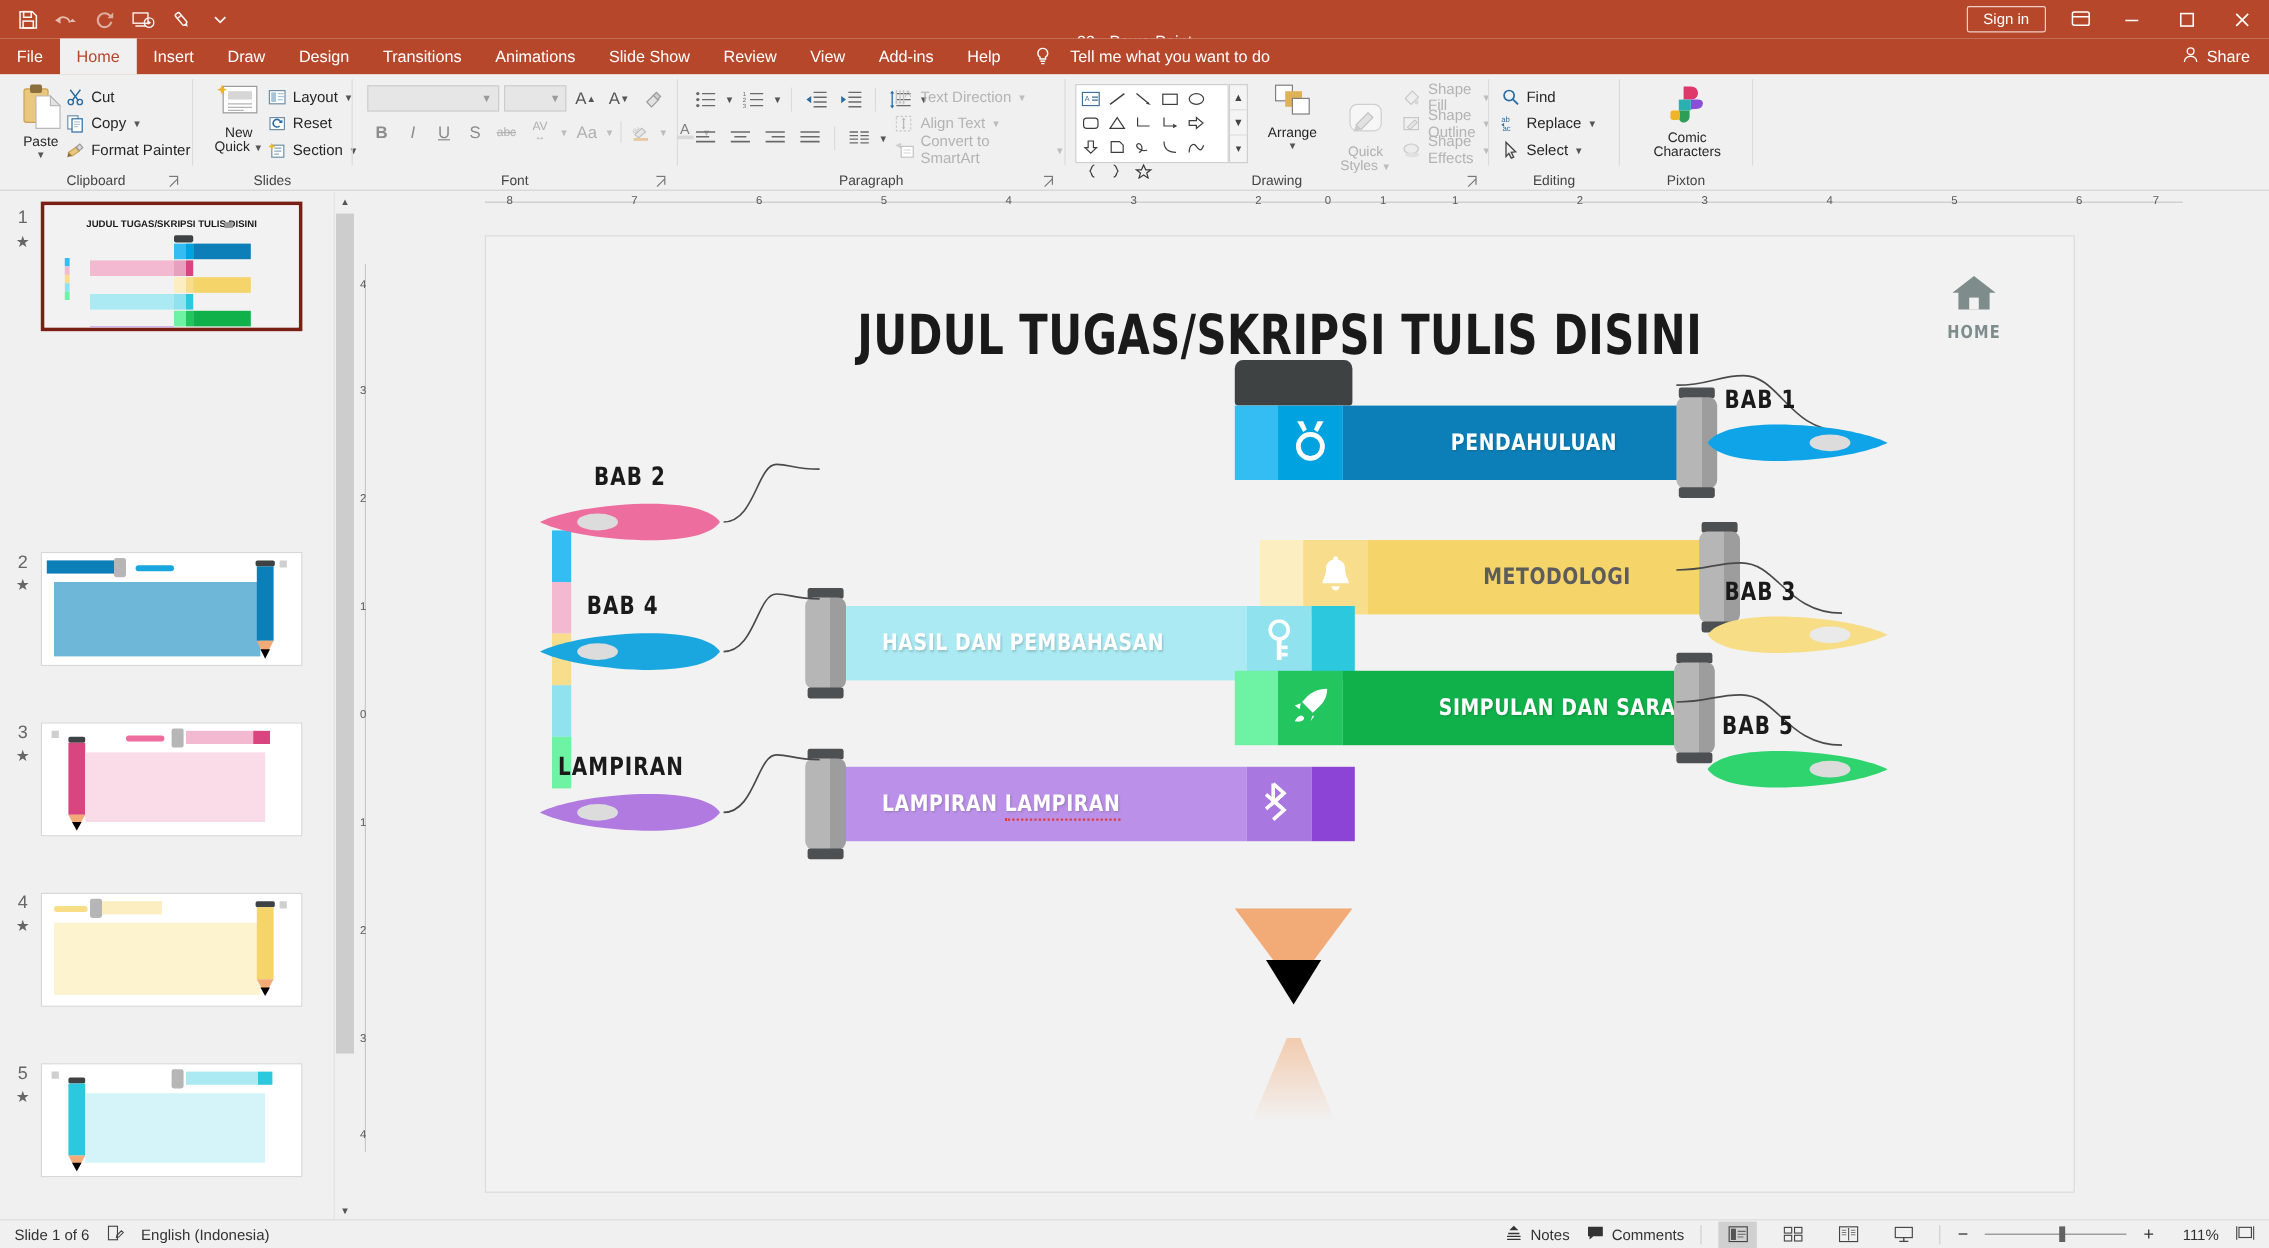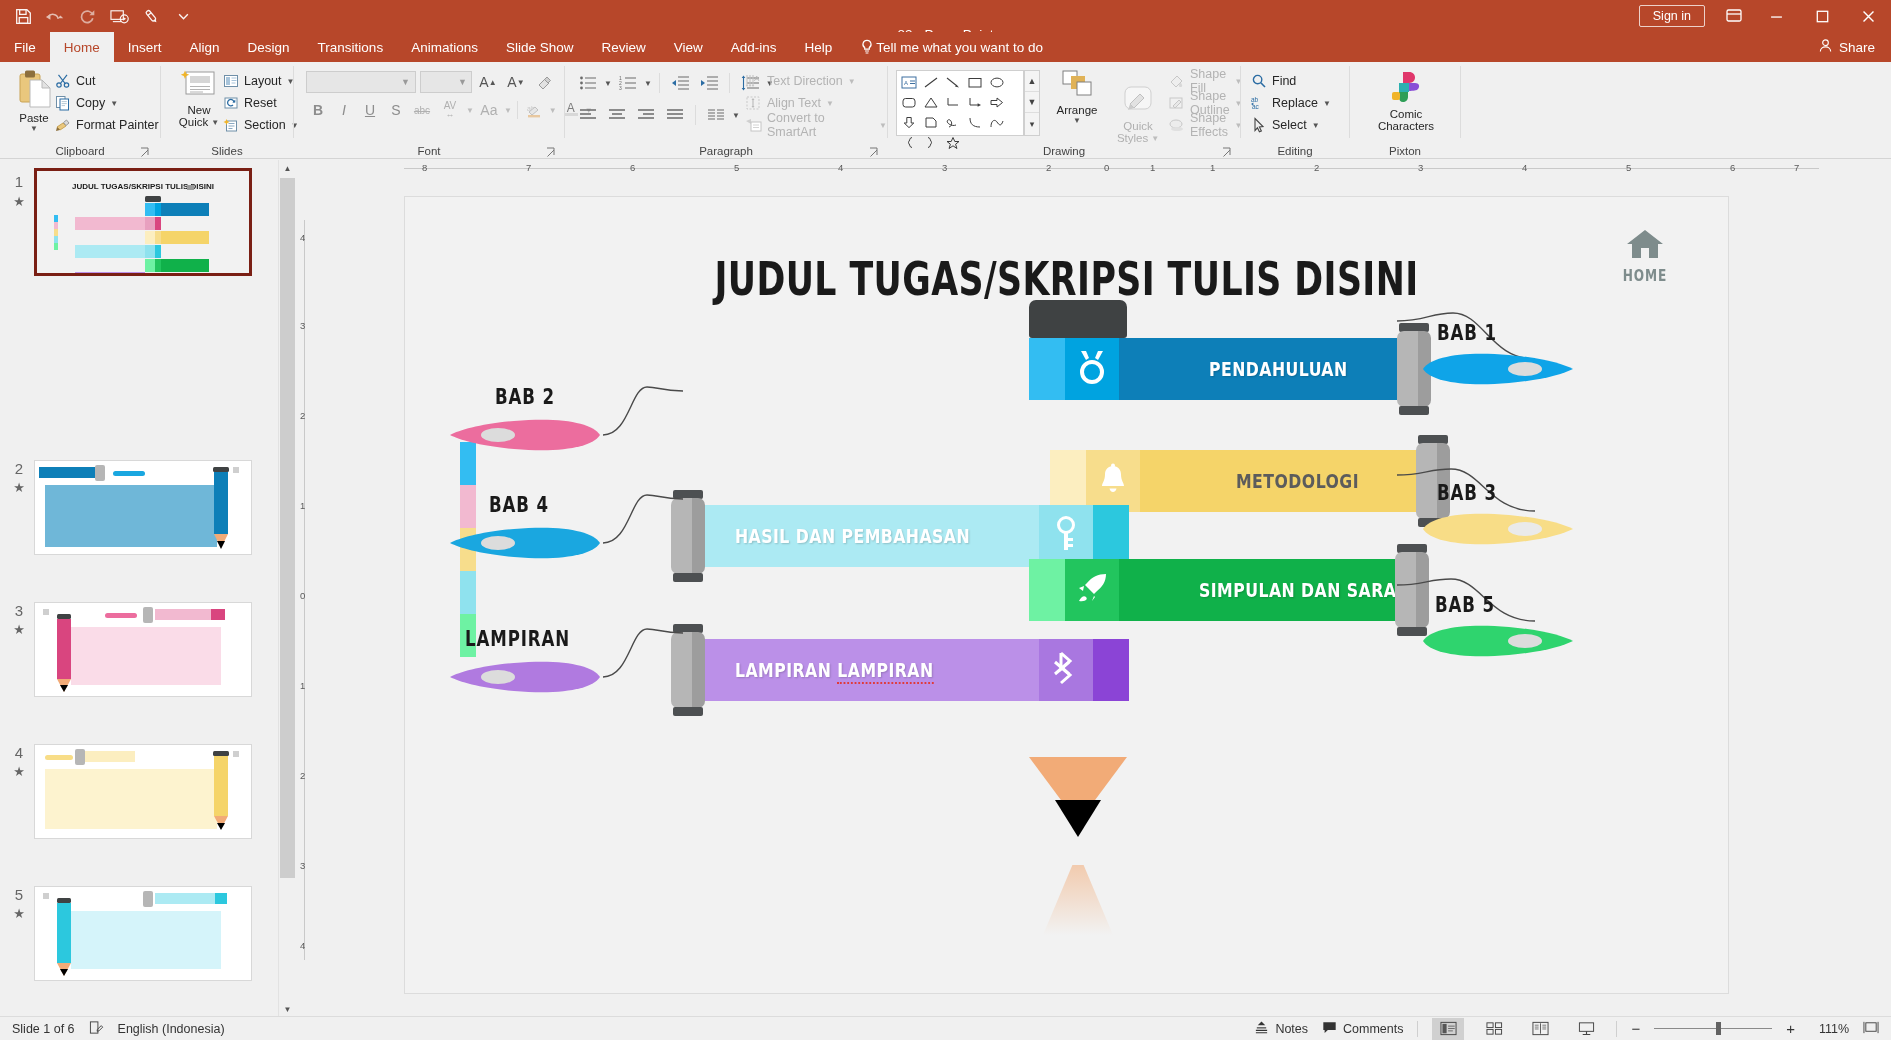--- a/index.html
+++ b/index.html
@@ -32,21 +32,21 @@
   .tb-icon{ width:38px; height:32px; display:flex; align-items:center; justify-content:center; color:#fff;}
   .win-btn{ width:46px; height:32px; display:flex; align-items:center; justify-content:center; color:#fff;}
 
   
   .tabbar{
     position:absolute; left:0; top:32px; width:1891px; height:30px;
     background:#b7472a; display:flex; align-items:stretch; font-size:13.5px;
   }
   .tab{ padding:0 14px; display:flex; align-items:center; color:#fff; white-space:nowrap; }
   .tab.active{ background:#f0f0f0; color:#b7472a; }
-  .tellme{ display:flex; align-items:center; gap:2px; padding:0 14px; color:#fff; font-size:13.5px;}
+  .tellme{ display:flex; align-items:center; gap:16px; padding:0 14px; color:#fff; font-size:13.5px;}
   .tellme svg{ display:block; }
   .tabbar-right{ margin-left:auto; display:flex; align-items:center; padding-right:8px; gap:6px; }
   .share{ display:flex; align-items:center; gap:6px; color:#fff; font-size:13.5px; padding:0 8px;}
 
   
   .ribbon{
     position:absolute; left:0; top:62px; width:1891px; height:97px;
     background:#f0f0f0; border-bottom:1px solid #d4d4d4;
   }
   .rgroup{ position:absolute; top:0; height:97px; }
@@ -281,21 +281,21 @@
           <path stroke="#fff" stroke-width="1.3" d="M1.4 1.4l9.2 9.2M10.6 1.4l-9.2 9.2"></path>
         </svg>
     </div>
   </div>
 </div>
 
 <div class="tabbar">
   <div class="tab">File</div>
   <div class="tab active">Home</div>
   <div class="tab">Insert</div>
-  <div class="tab">Align</div>
+  <div class="tab">Draw</div>
   <div class="tab">Design</div>
   <div class="tab">Transitions</div>
   <div class="tab">Animations</div>
   <div class="tab">Slide Show</div>
   <div class="tab">Review</div>
   <div class="tab">View</div>
   <div class="tab">Add-ins</div>
   <div class="tab">Help</div>
   <div class="tellme">
     <span>

